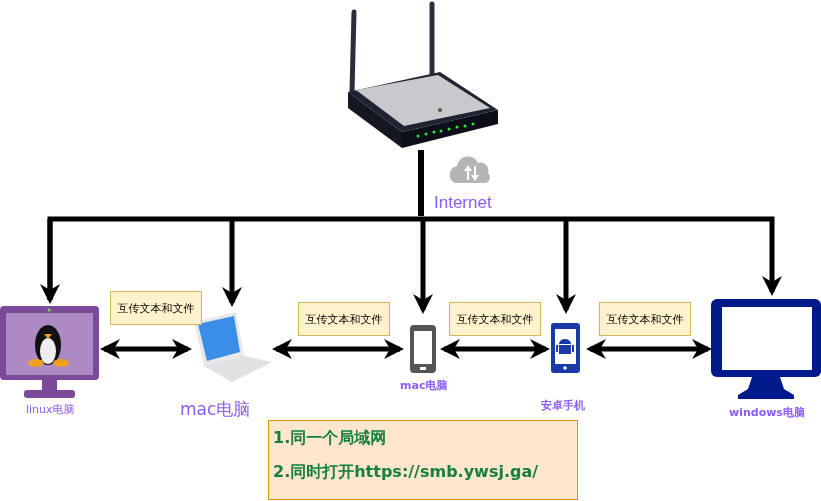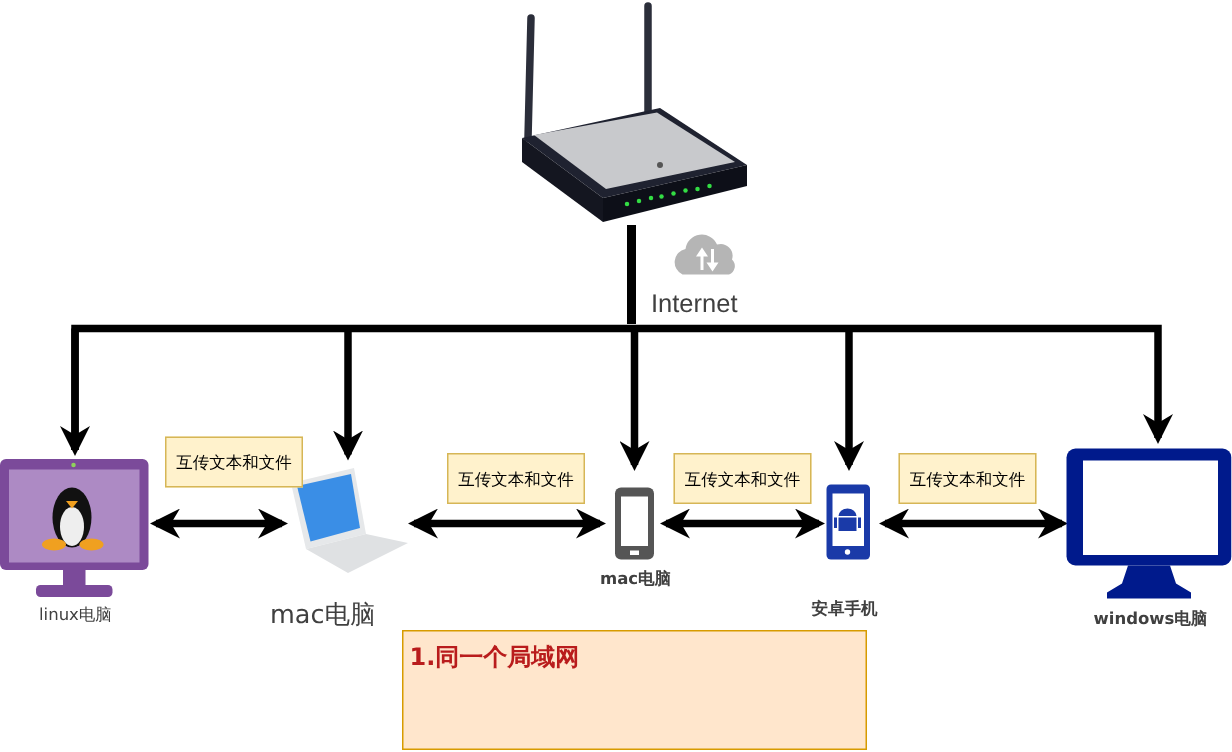--- a/index.html
+++ b/index.html
@@ -1,25 +1,25 @@
 <!DOCTYPE html>
 <html><head>
 <meta charset="utf-8">
 <style>
   html, body { margin: 0; padding: 0; background: #ffffff; }
   body { width: 821px; height: 501px; position: relative; overflow: hidden;
          font-family: "DejaVu Sans", "Liberation Sans", sans-serif; }
   svg.diagram { position: absolute; left: 0; top: 0; }
-  .lbl { position: absolute; color: #404040; white-space: nowrap; }
+  .lbl { position: absolute; color: #8b5cf6; white-space: nowrap; }
   .box { position: absolute; background: #fff2cc; border: 1px solid #d6b656;
          font-size: 11px; color: #000; display: flex; align-items: center;
          justify-content: center; height: 34px; width: 92px; box-sizing: border-box; }
   .note { position: absolute; left: 268px; top: 420px; width: 310px; height: 80px;
           background: #ffe6cc; border: 1px solid #d79b00; box-sizing: border-box;
-          color: #b91c1c; font-weight: bold; font-size: 16px; padding: 6px 4px; }
+          color: #15803d; font-weight: bold; font-size: 16px; padding: 6px 4px; }
   .note div { height: 34px; line-height: 22px; }
 </style>
 </head>
 <body>
 
 <svg class="diagram" width="821" height="501" viewBox="0 0 821 501">
   <defs>
     <marker id="ah" viewBox="0 0 10 10" refX="8" refY="5" markerWidth="4" markerHeight="4" orient="auto-start-reverse">
       <path d="M0,0 L10,5 L0,10 L3,5 z" fill="#000"></path>
     </marker>
@@ -117,13 +117,14 @@
 <div class="box" style="left:599px;top:302px;">互传文本和文件</div>
 
 <div class="lbl" style="left:26px;top:402px;font-size:11px;">linux电脑</div>
 <div class="lbl" style="left:180px;top:398px;font-size:17px;">mac电脑</div>
 <div class="lbl" style="left:400px;top:378px;font-size:11px;font-weight:bold;">mac电脑</div>
 <div class="lbl" style="left:541px;top:398px;font-size:11px;font-weight:bold;">安卓手机</div>
 <div class="lbl" style="left:729px;top:405px;font-size:11px;font-weight:bold;">windows电脑</div>
 
 <div class="note">
   <div>1.同一个局域网</div>
+  <div>2.同时打开https://smb.ywsj.ga/</div>
 </div>
 
 </body></html>

